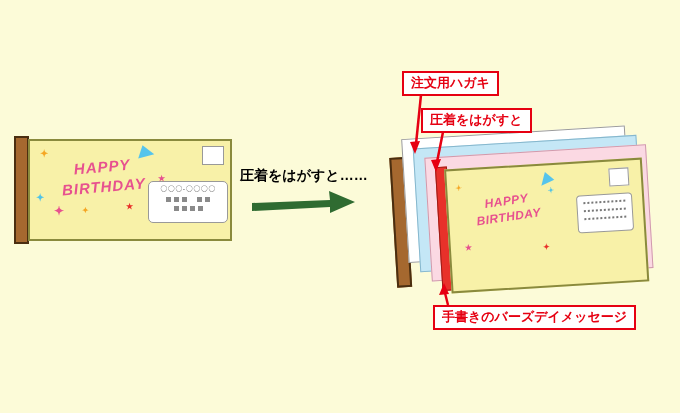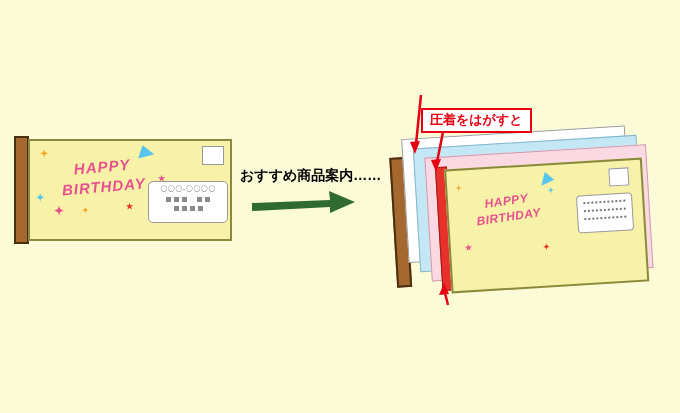--- a/index.html
+++ b/index.html
@@ -125,21 +125,21 @@
         <div class="sq-row">
           <span class="sq"></span>
             <span class="sq"></span>
             <span class="sq"></span>
             <span class="sq"></span>
         </div>
       </div>
     </div>
   </div>
 
-  <div class="caption">おすすめ商品案内……</div>
+  <div class="caption">圧着をはがすと……</div>
 
   <div class="exploded">
     <div class="layer layer-spine"></div>
     <div class="layer layer-white"></div>
     <div class="layer layer-blue"></div>
     <div class="layer layer-pink"></div>
     <div class="layer layer-red"></div>
     <div class="layer layer-front">
       <div class="greeting">
         <span>HAPPY</span>
@@ -172,15 +172,17 @@
       <line x1="443" y1="132" x2="437" y2="162" stroke-width="2.5"></line>
       <polygon points="436,172 431,160 441,159" stroke="none"></polygon>
     </g>
 
     <g stroke="#E60012" fill="#E60012">
       <line x1="448" y1="305" x2="445" y2="293" stroke-width="2.5"></line>
       <polygon points="444,283 439,295 449,294" stroke="none"></polygon>
     </g>
   </svg>
 
+  <div class="label-box label-order">注文用ハガキ</div>
   <div class="label-box label-guide">圧着をはがすと</div>
+  <div class="label-box label-message">手書きのバーズデイメッセージ</div>
 
 </div>
 
 </body></html>

